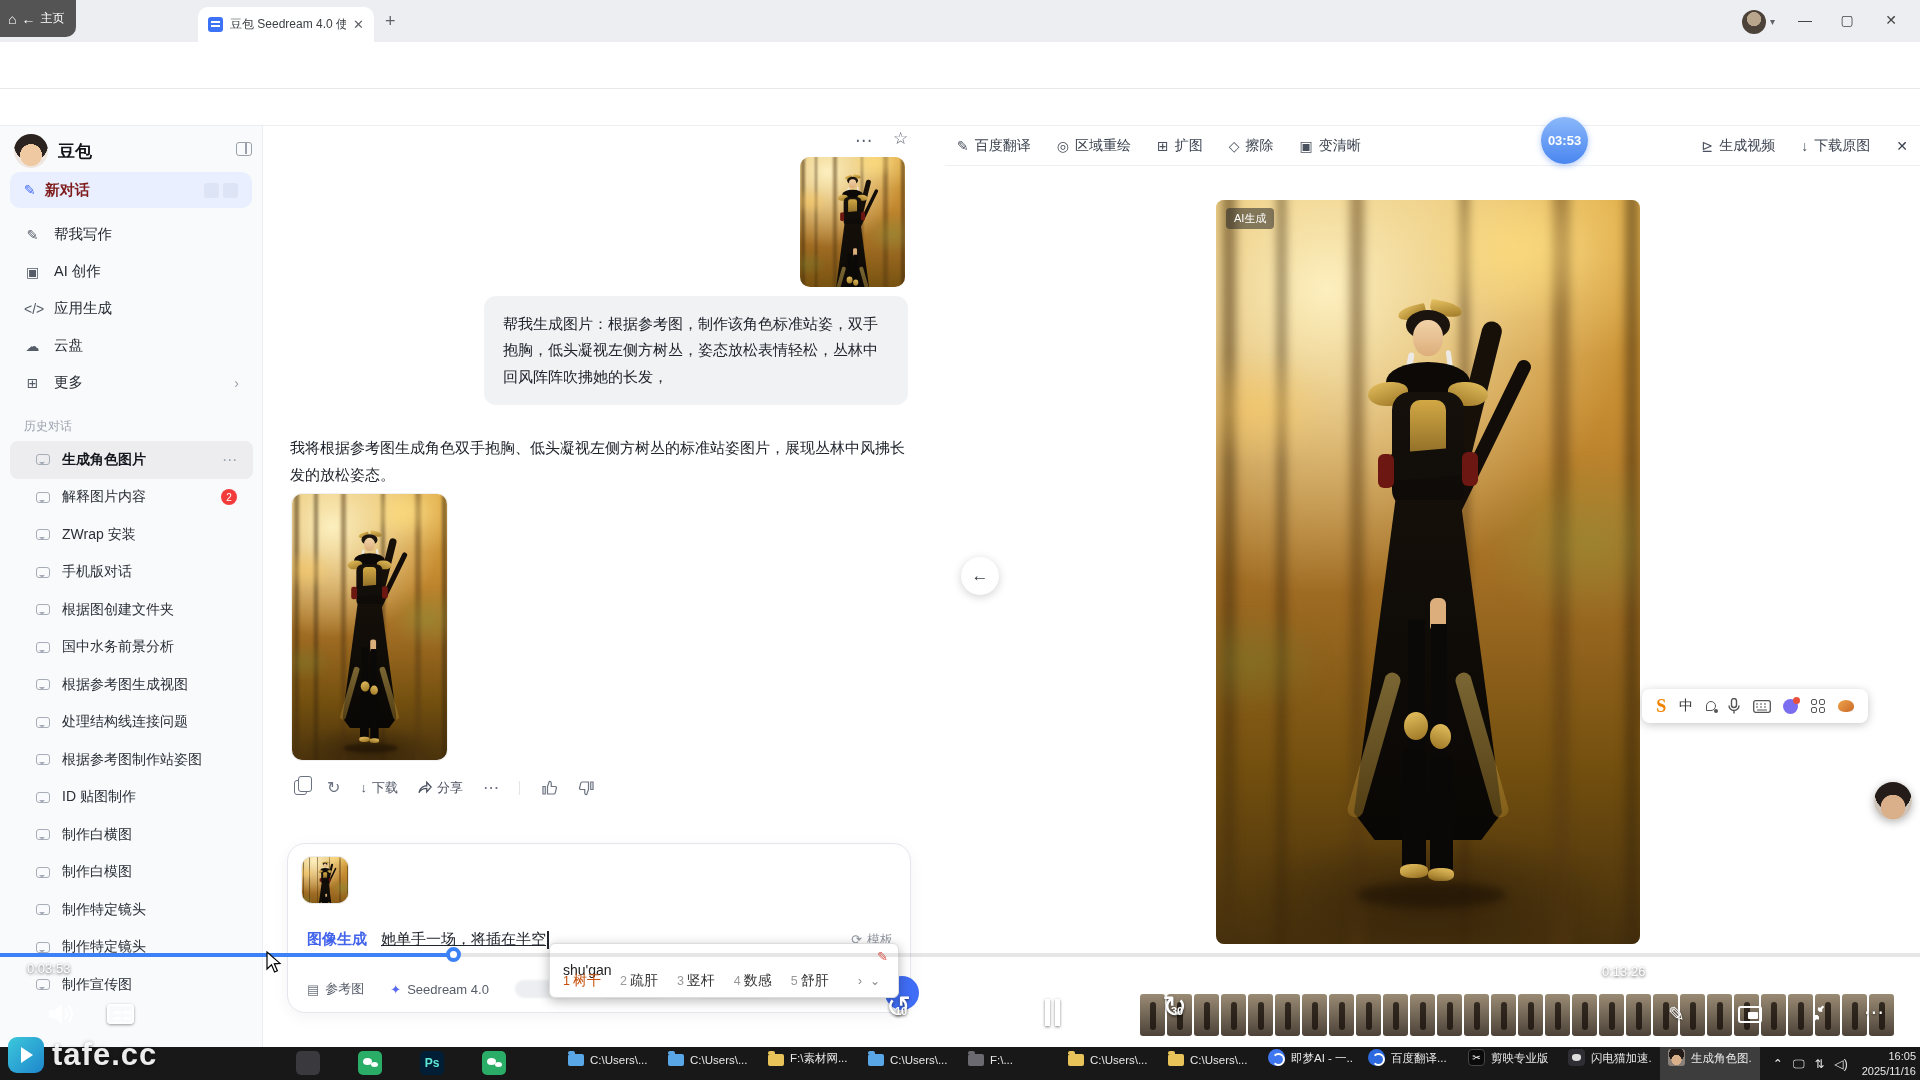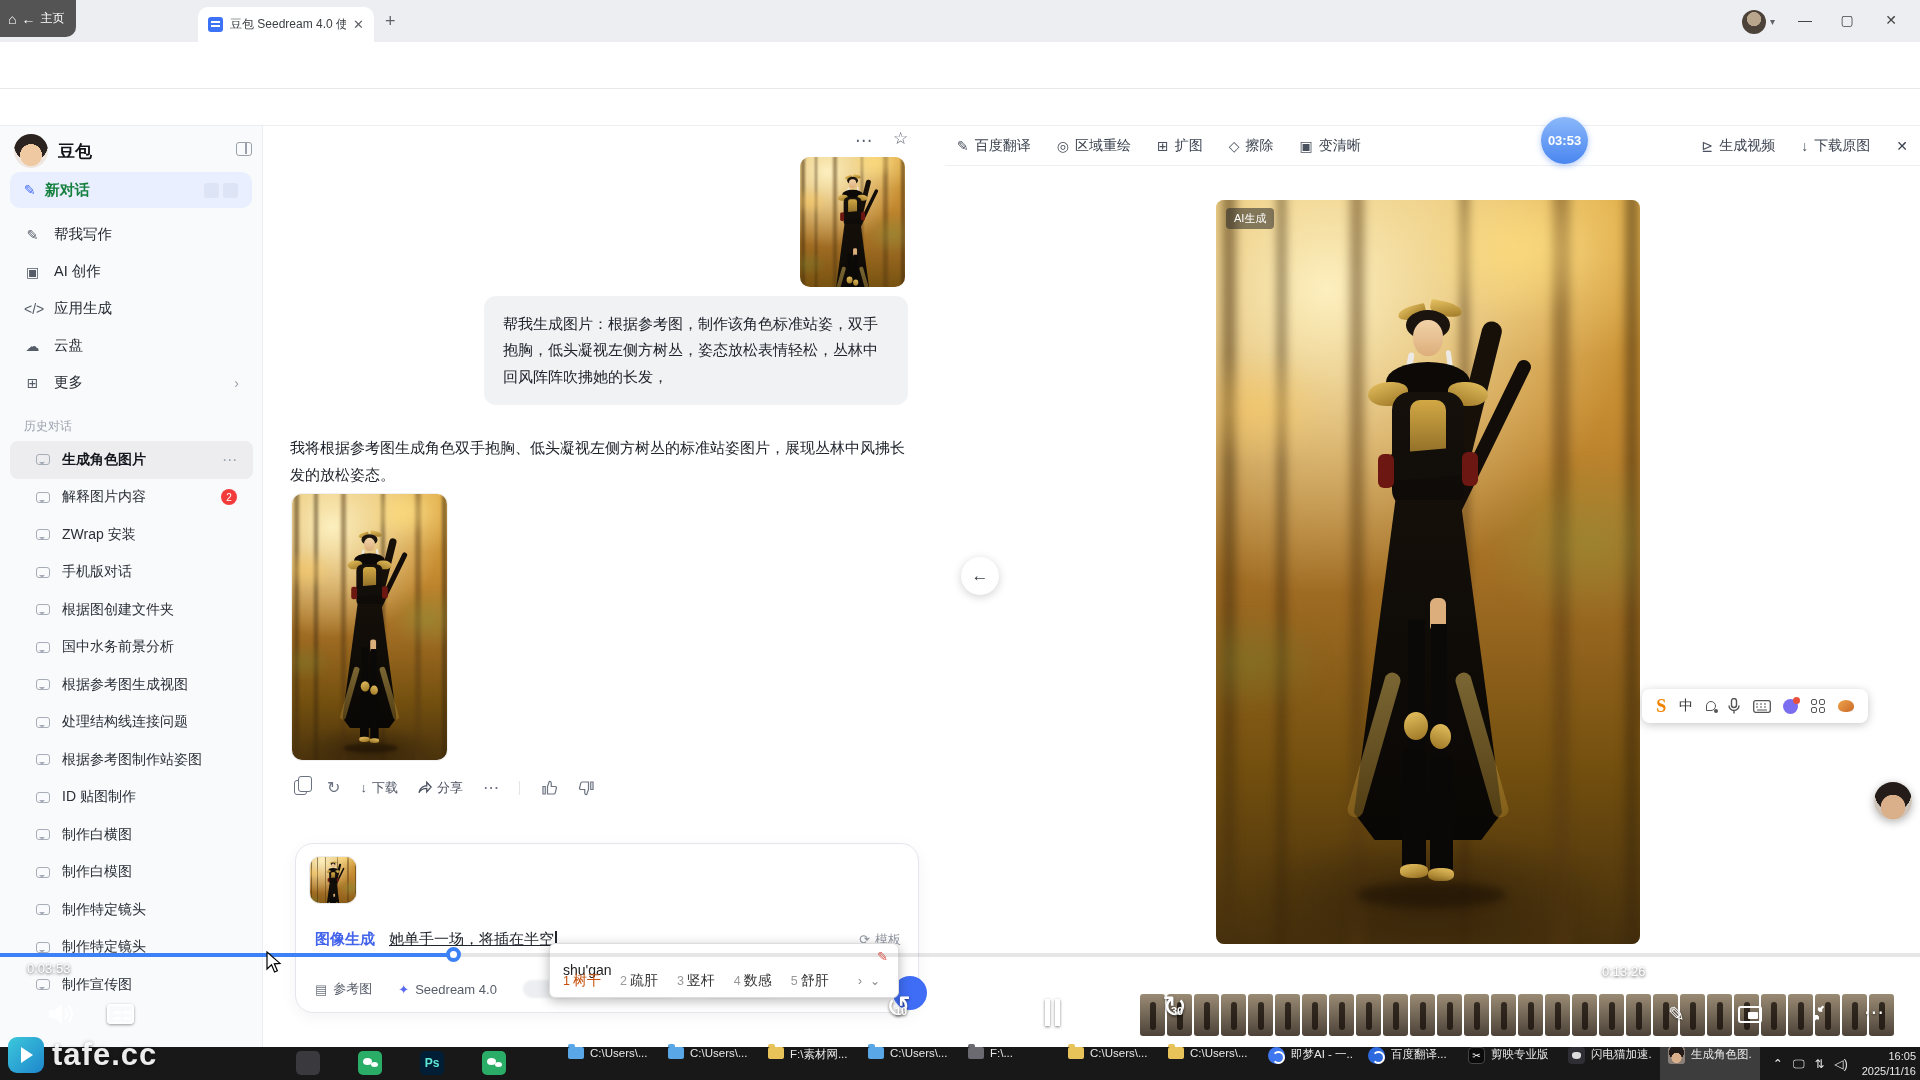--- a/index.html
+++ b/index.html
@@ -40,21 +40,21 @@
   #sidebar { position:absolute; left:0; top:0; width:263px; height:921px; background:#f9fafb; border-right:1px solid #ebedf0; }
   #brand { position:absolute; left:14px; top:8px; display:flex; align-items:center; gap:10px; }
   #brand-avatar { width:34px; height:34px; border-radius:50%; overflow:hidden;
     background:radial-gradient(circle at 50% 62%,#efc9a2 40%,rgba(0,0,0,0) 41%),radial-gradient(circle at 50% 30%,#2b2320 58%,#efe7df 59%); }
   #brand-name { font-size:17px; font-weight:700; color:#11151a; }
   #collapse-ic { position:absolute; left:236px; top:16px; width:16px; height:14px; border:1.5px solid #9aa1ab; border-radius:3px; }
   #collapse-ic::after{content:"";position:absolute;left:8px;top:0;width:1.5px;height:11px;background:#9aa1ab;}
   #newchat { position:absolute; left:10px; top:46px; width:242px; height:36px; background:#e9efff; border-radius:10px;
     display:flex; align-items:center; padding:0 14px; gap:9px; }
   #newchat .g { color:#436af5; font-size:14px; }
-  #newchat .t { color:#15803d; font-size:15px; font-weight:700; }
+  #newchat .t { color:#7f1d1d; font-size:15px; font-weight:700; }
   #newchat .keys { margin-left:auto; display:flex; gap:4px; }
   #newchat .keys i { width:15px; height:15px; background:#dde4f6; border-radius:3px; }
   #side-menu { position:absolute; left:0; top:90px; width:263px; }
   .s-row { height:37px; display:flex; align-items:center; padding:0 24px; gap:13px; }
   .s-row .g { width:17px; color:#565d68; font-size:14px; text-align:center; }
   .s-row .t { font-size:14.5px; color:#262b33; }
   .s-row .chev { margin-left:auto; color:#9aa1ab; font-size:14px; }
   #hist-label { position:absolute; left:24px; top:292px; font-size:12px; color:#9ba1ac; }
   #history { position:absolute; left:0; top:315px; width:263px; }
   .h-row { height:37.5px; display:flex; align-items:center; padding:0 16px 0 26px; gap:12px; margin:0 10px; border-radius:8px; }
@@ -81,21 +81,21 @@
   #msg-actions .ic { font-size:16px; }
   #msg-actions .lbl { font-size:13px; color:#4a5160; display:flex; gap:5px; align-items:center; }
   #msg-actions .sep { width:1px; height:14px; background:#e2e4e8; }
   #msg-actions svg { display:block; }
   .copy-ic { position:relative; width:13px; height:15px; border:1.5px solid #6b7280; border-radius:3px; }
   .copy-ic::before { content:""; position:absolute; left:3px; top:-5px; width:12px; height:14px; border:1.5px solid #6b7280;
     border-radius:3px; background:#fff; }
 
   
   #input-card { position:absolute; left:24px; top:717px; width:624px; height:170px; background:#fff;
-    border:1px solid #e4e6ec; border-radius:18px; box-shadow:0 4px 16px rgba(0,0,0,.05);margin-left:8px; }
+    border:1px solid #e4e6ec; border-radius:18px; box-shadow:0 4px 16px rgba(0,0,0,.05); }
   #input-thumb { position:absolute; left:14px; top:13px; width:46px; height:46px; border-radius:10px; overflow:hidden;
     box-shadow:0 0 0 1px rgba(0,0,0,.08); }
   #input-row { position:absolute; left:19px; top:86px; width:586px; display:flex; align-items:center; }
   #mode-label { color:#4263eb; font-size:15px; font-weight:700; margin-right:14px; }
   #input-value { font-size:15px; color:#20242c;text-decoration:underline; }
   #caret { width:1.5px; height:18px; background:#20242c; margin-left:1px; animation:blink 1s steps(1) infinite; }
   @keyframes blink { 50% { opacity:0; } }
   #tpl-btn { margin-left:auto; color:#9096a1; font-size:13px; display:flex; gap:5px; align-items:center; }
   #input-tools { position:absolute; left:19px; top:136px; width:586px; display:flex; align-items:center; gap:26px; }
   .chip { display:flex; align-items:center; gap:6px; font-size:13px; color:#565d68; }
@@ -212,21 +212,21 @@
   
   #taskbar { position:absolute; left:0; top:1047px; width:1920px; height:33px; background:#181818; z-index:90; }
   #tb-icons { position:absolute; left:296px; top:4px; display:flex; gap:38px; align-items:center; }
   .tb-ic { width:24px; height:24px; border-radius:5px; }
   .tb-ic.dark { background:#3a3a3e; }
   .tb-ic.wechat { background:#2aae67; position:relative; }
   .tb-ic.wechat::after { content:""; position:absolute; left:5px; top:7px; width:9px; height:7px; background:#fff; border-radius:50%;
     box-shadow:7px 3px 0 -1px #fff; }
   .tb-ic.ps { background:#001e36; color:#5eead4; font-size:12px; font-weight:700; display:flex; align-items:center; justify-content:center; }
   #tb-wins { position:absolute; left:560px; top:0; height:33px; display:flex; }
-  .tb-win { width:100px; height:33px; display:flex; align-items:flex-start; gap:6px; padding:0 8px; }
+  .tb-win { width:100px; height:33px; display:flex; align-items:flex-end; gap:6px; padding:14px 8px; }
   .tb-win.active { background:#3d3d3d; }
   .tb-win .lbl { font-size:11.5px; color:#e8e8e8; white-space:nowrap; overflow:hidden; }
   .tb-fold { flex:none; width:16px; height:12px; border-radius:2px; position:relative; }
   .tb-fold::before { content:""; position:absolute; left:0; top:-3px; width:7px; height:3px; border-radius:2px 2px 0 0; background:inherit; }
   .k-folder-blue { background:#5aa7e8; } .k-folder-yellow { background:#e8c35a; } .k-dark { background:#6a6a70; }
   .k-app-jimeng, .k-app-baidu { flex:none; width:17px; height:17px; border-radius:50%; background:#3f77f0; position:relative; }
   .k-app-baidu { background:#2d6ae0; }
   .k-app-jimeng::after, .k-app-baidu::after { content:""; position:absolute; left:4px; top:4px; width:9px; height:9px;
     border:2px solid #fff; border-radius:50%; border-left-color:transparent; }
   .k-app-jianying { flex:none; width:17px; height:17px; border-radius:4px; background:#0a0a0a; border:1px solid #444;

